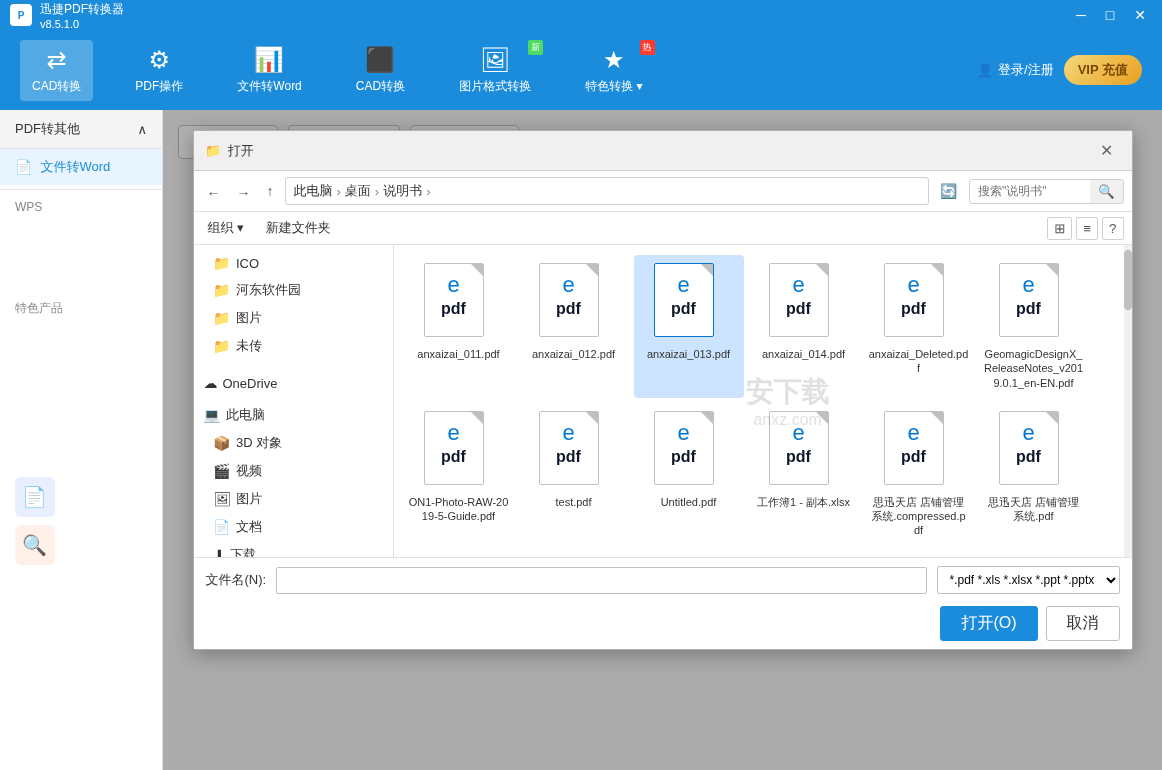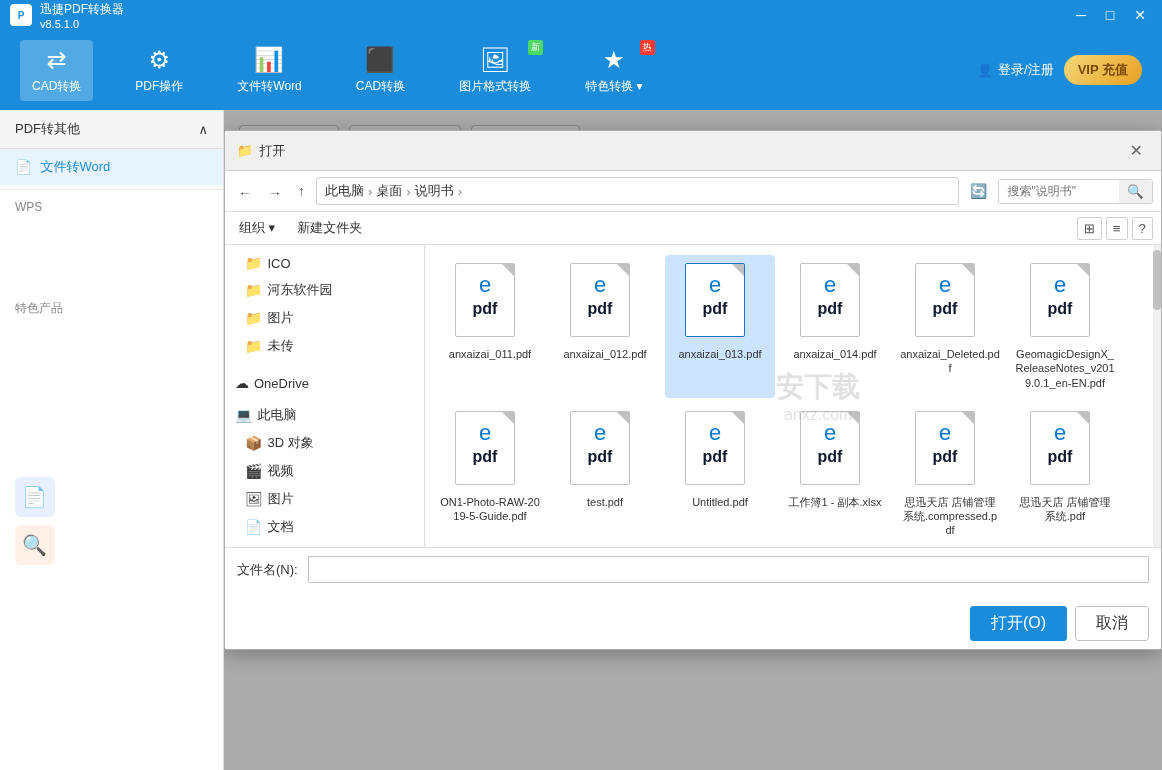--- a/index.html
+++ b/index.html
@@ -48,21 +48,21 @@
     .badge-hot { position: absolute; top: 0; right: 0; background: #ff3b30; color: white; font-size: 9px; padding: 1px 3px; border-radius: 2px; }
     .toolbar-right { margin-left: auto; display: flex; align-items: center; gap: 10px; }
     .login-btn { color: white; font-size: 13px; cursor: pointer; display: flex; align-items: center; gap: 4px; }
     .vip-btn { background: linear-gradient(135deg, #f5d87a, #e8a020); color: #7a4a00; font-size: 13px; font-weight: bold; padding: 6px 14px; border-radius: 20px; cursor: pointer; border: none; }
 
     
     .main-layout { display: flex; height: calc(770px - 110px); }
 
     
     .sidebar {
-      width: 224px;
+      width: 163px;
       background: white;
       border-right: 1px solid #e0e0e0;
       overflow-y: auto;
       flex-shrink: 0;
     }
     .sidebar-header {
       display: flex;
       align-items: center;
       justify-content: space-between;
       padding: 10px 15px;
@@ -288,21 +288,21 @@
       line-height: 1.3;
     }
 
     
     .dialog-footer {
       padding: 8px 12px;
       background: white;
       border-top: 1px solid #e0e0e0;
       display: flex;
       flex-direction: column;
-      gap: 23px;
+      gap: 12px;
     }
     .filename-row {
       display: flex;
       align-items: center;
       gap: 10px;
     }
     .filename-label { font-size: 13px; color: #333; white-space: nowrap; }
     .filename-input {
       flex: 1;
       border: 1px solid #c0c0c0;
@@ -699,20 +699,23 @@
             <div class="scrollbar-track">
               <div class="scrollbar-thumb"></div>
             </div>
           </div>
         </div>
 
         <div class="dialog-footer">
           <div class="filename-row">
             <label class="filename-label">文件名(N):</label>
             <input class="filename-input" type="text" value="" style="">
+            <select class="filetype-select">
+              <option>*.pdf *.xls *.xlsx *.ppt *.pptx</option>
+            </select>
           </div>
           <div class="footer-btns">
             <button class="footer-btn footer-btn-primary">打开(O)</button>
             <button class="footer-btn footer-btn-secondary">取消</button>
           </div>
         </div>
       </div>
     </div>
   </div>
 </div>

